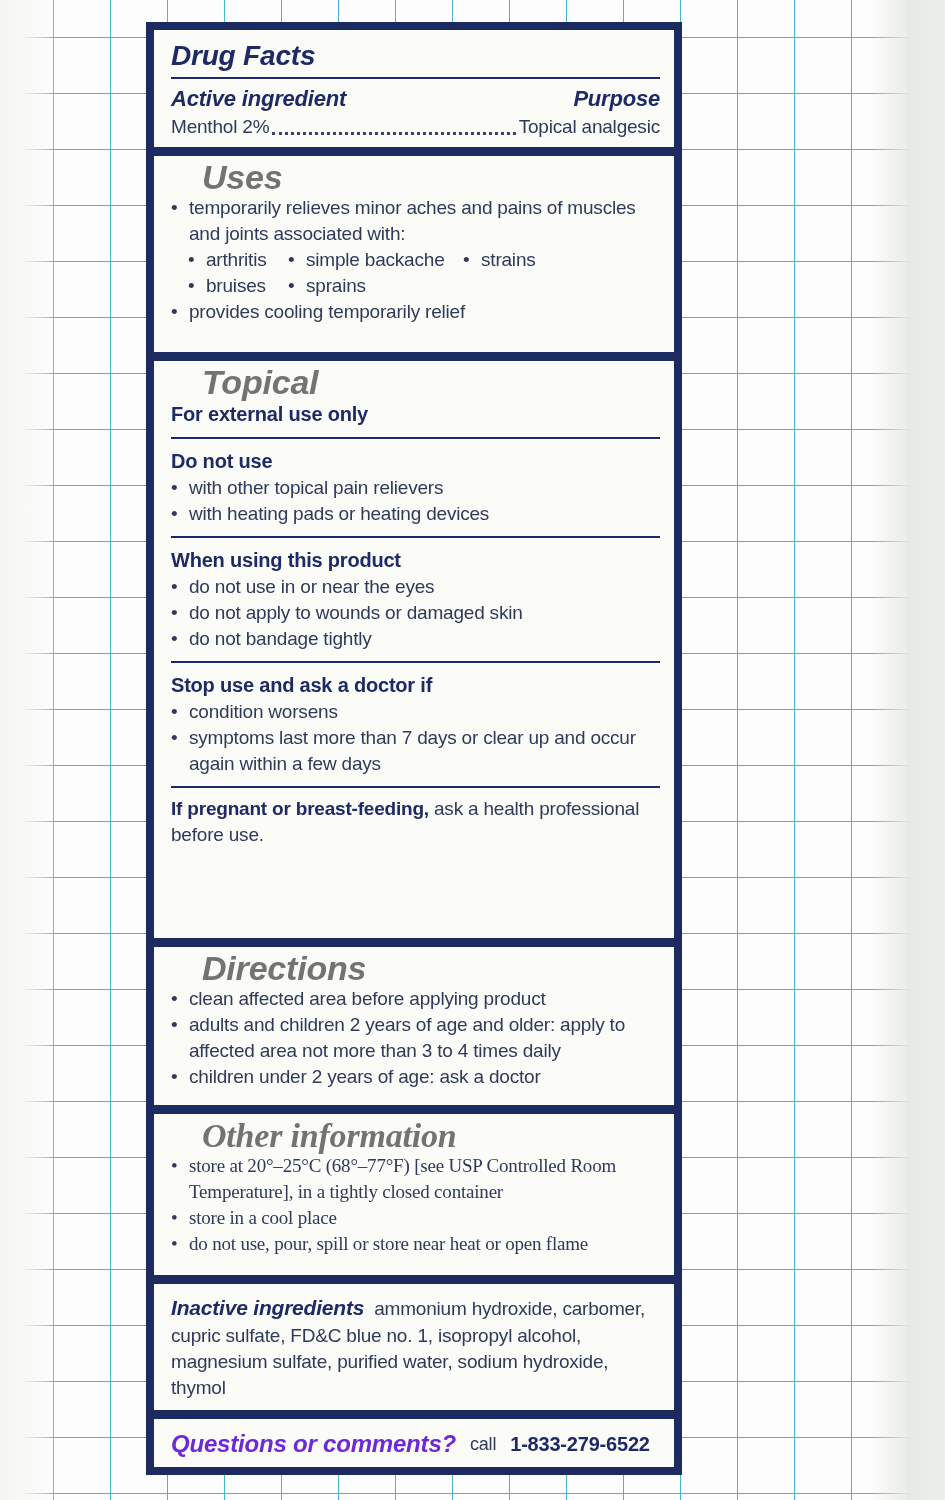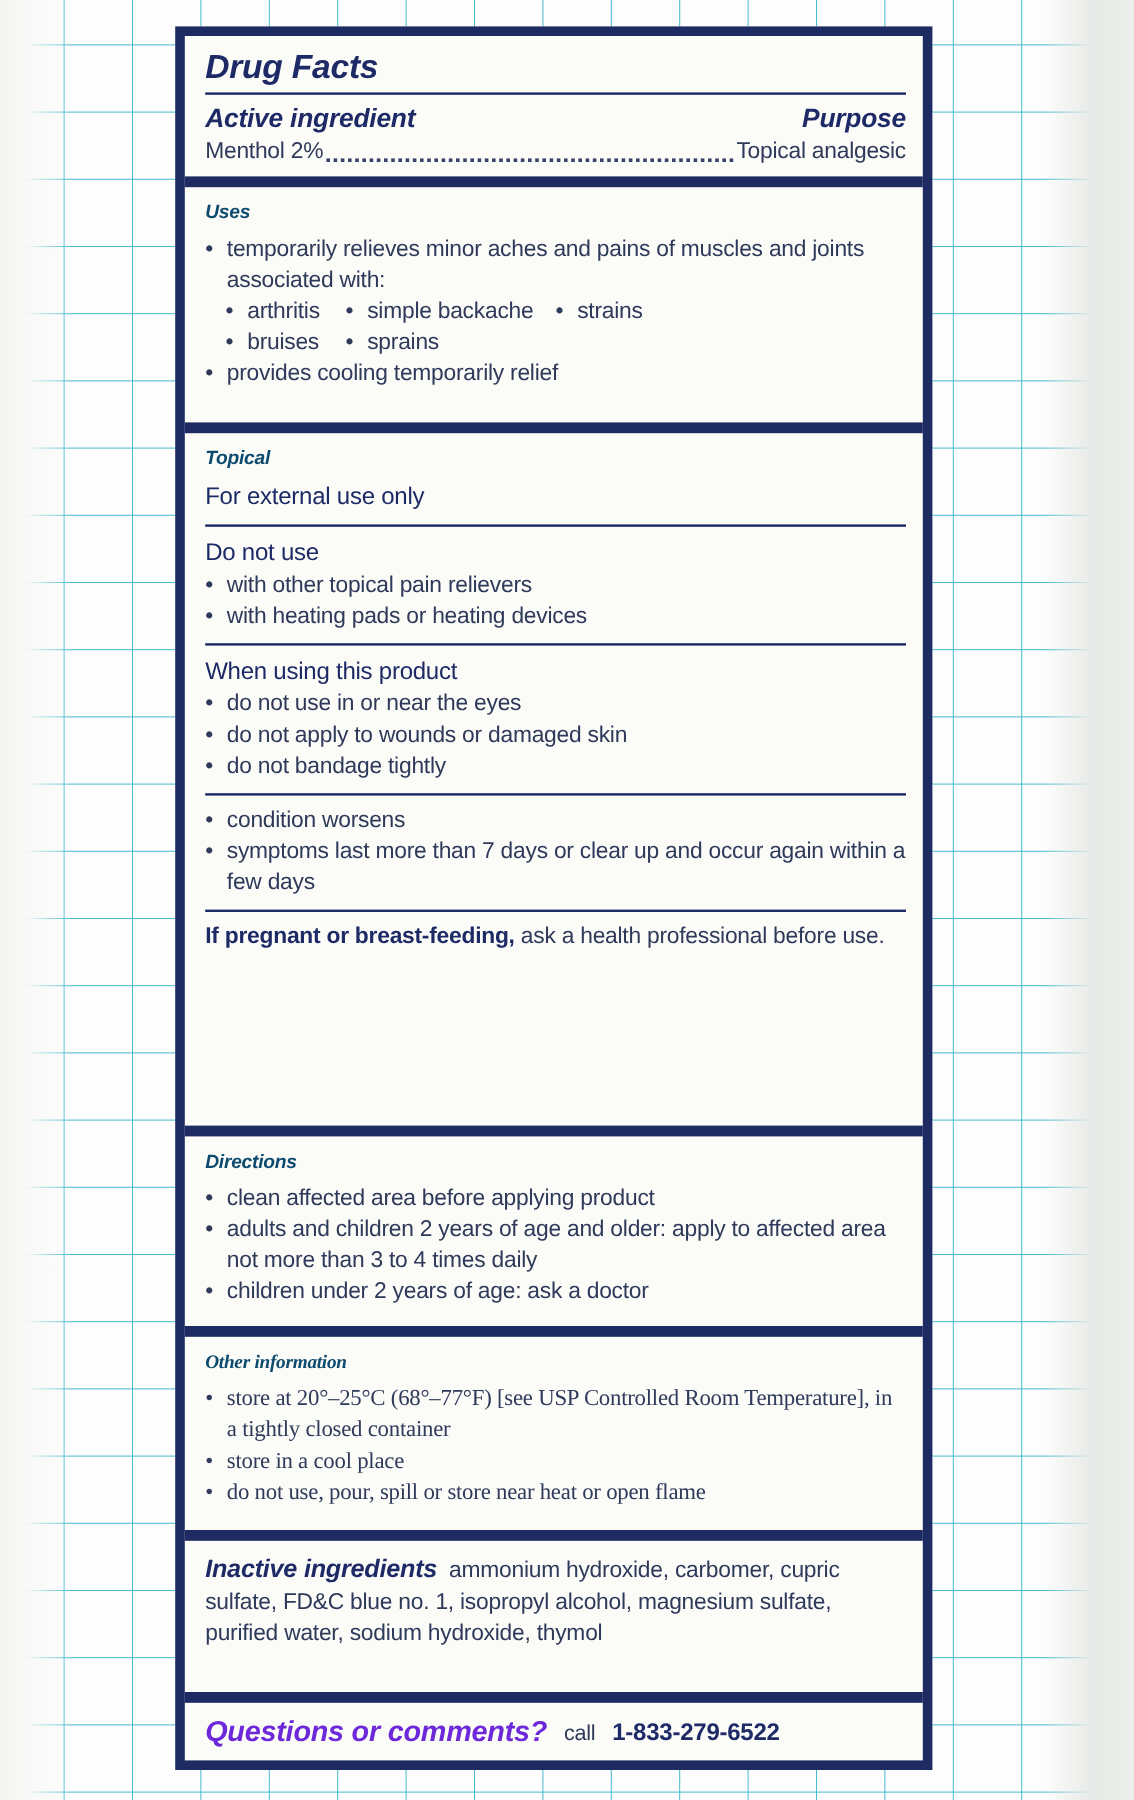--- a/index.html
+++ b/index.html
@@ -24,21 +24,21 @@
   .edge-left {
     position:absolute; top:0; left:0; bottom:0; width:60px;
     background:linear-gradient(to right, #f4f5f3 0%, #f8f9f7 35%, rgba(248,249,247,0) 100%);
   }
   .edge-right {
     position:absolute; top:0; right:0; bottom:0; width:75px;
     background:linear-gradient(to right, rgba(232,234,231,0) 0%, #e8eae7 55%, #eceeeb 100%);
   }
   
   .panel {
-    position:absolute; left:146px; top:22px; width:631px; height:1453px;
+    position:absolute; left:146px; top:22px; width:536px; height:1453px;
     border:8px solid #1e2b63;
     background:#fbfbf8;
     display:flex; flex-direction:column;
     color:#2f3a5a;
     letter-spacing:-0.2px;
   }
   .bar { height:9px; background:#1e2b63; flex:none; }
   section { flex:none; overflow:hidden; padding:6px 14px 0 17px; }
   .sec-header { height:117px; padding-top:9px; }
   .sec-uses { height:196px; }
@@ -46,25 +46,25 @@
   .sec-directions { height:158px; }
   .sec-other { height:161px;font-family:Liberation Serif, serif; }
   .sec-inactive { height:126px; padding-top:9px; }
   .sec-questions { flex:1; display:flex; align-items:center; gap:14px; padding-top:2px; }
 
   .h1 {
     font-size:28px; font-weight:bold; font-style:italic; color:#1d2a66;
     line-height:34px;
   }
   .h2 {
-    font-size:16px; font-weight:bold; font-style:italic; color:#0c4a6e;
-    line-height:31px; margin-bottom:2px;
+    font-size:34px; font-weight:bold; font-style:italic; color:#737373;
+    line-height:31px; margin-bottom:2px;margin-left:31px;
   }
   .subhead {
-    font-size:20px; font-weight:normal; color:#1d2a66; line-height:28px;
+    font-size:20px; font-weight:bold; color:#1d2a66; line-height:28px;
   }
   .body-txt { font-size:19px; line-height:26px; }
 
   .thin-rule { height:2px; background:#1d2a66; margin:4px 0 6px; }
   .thin-rule.warn { margin:9px 0 8px; }
 
   .ai-row { display:flex; justify-content:space-between; align-items:center; margin-top:2px; }
   .ai-head { font-size:22px; font-weight:bold; font-style:italic; color:#1d2a66; line-height:28px; }
   .leader-row { display:flex; align-items:flex-end; font-size:19px; line-height:26px; margin-top:1px; }
   .leader { flex:1; border-bottom:3px dotted #39446a; margin:0 3px 5px 3px; }
@@ -175,20 +175,21 @@
     <div class="bullet">
       <span class="dot">•</span>
       <span class="txt">do not apply to wounds or damaged skin</span>
     </div>
     <div class="bullet">
       <span class="dot">•</span>
       <span class="txt">do not bandage tightly</span>
     </div>
     <div class="thin-rule warn"></div>
 
+    <div class="subhead">Stop use and ask a doctor if</div>
     <div class="bullet">
       <span class="dot">•</span>
       <span class="txt">condition worsens</span>
     </div>
     <div class="bullet">
       <span class="dot">•</span>
       <span class="txt">symptoms last more than 7 days or clear up and occur again within a few days</span>
     </div>
     <div class="thin-rule warn"></div>
 

